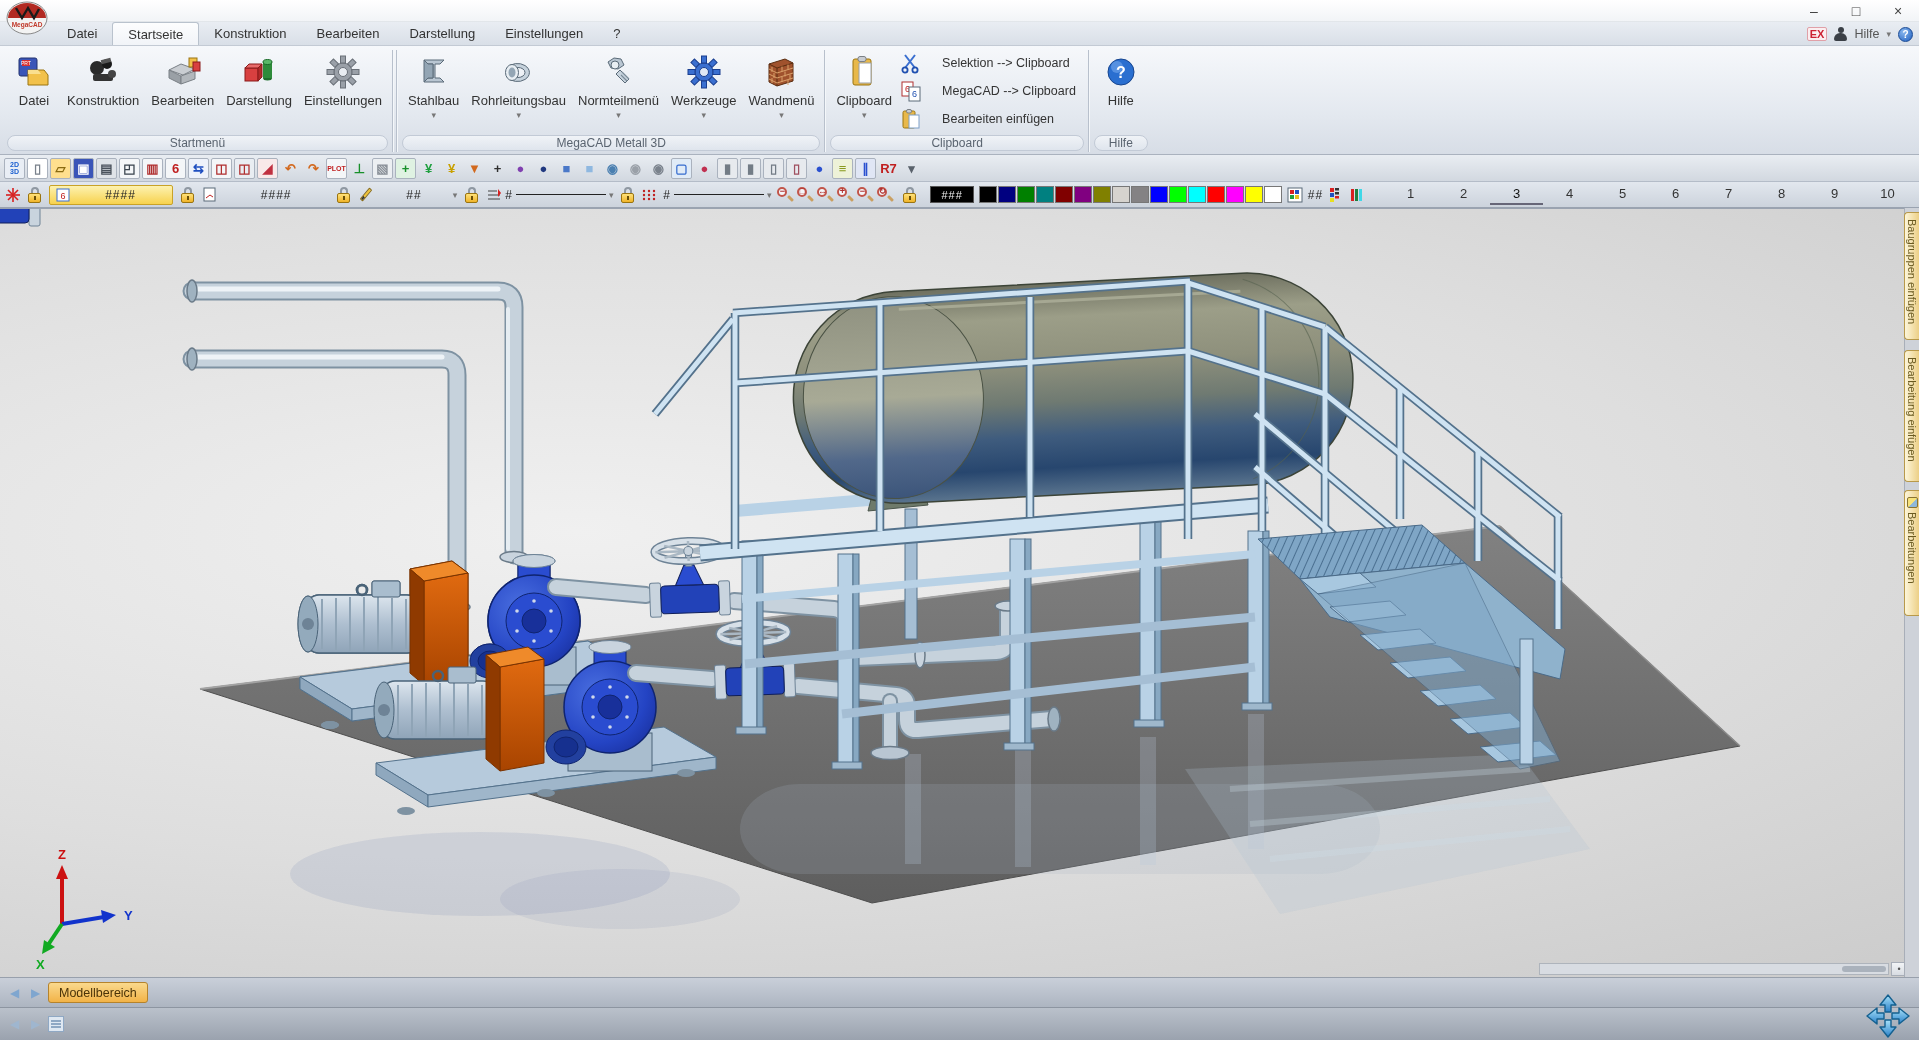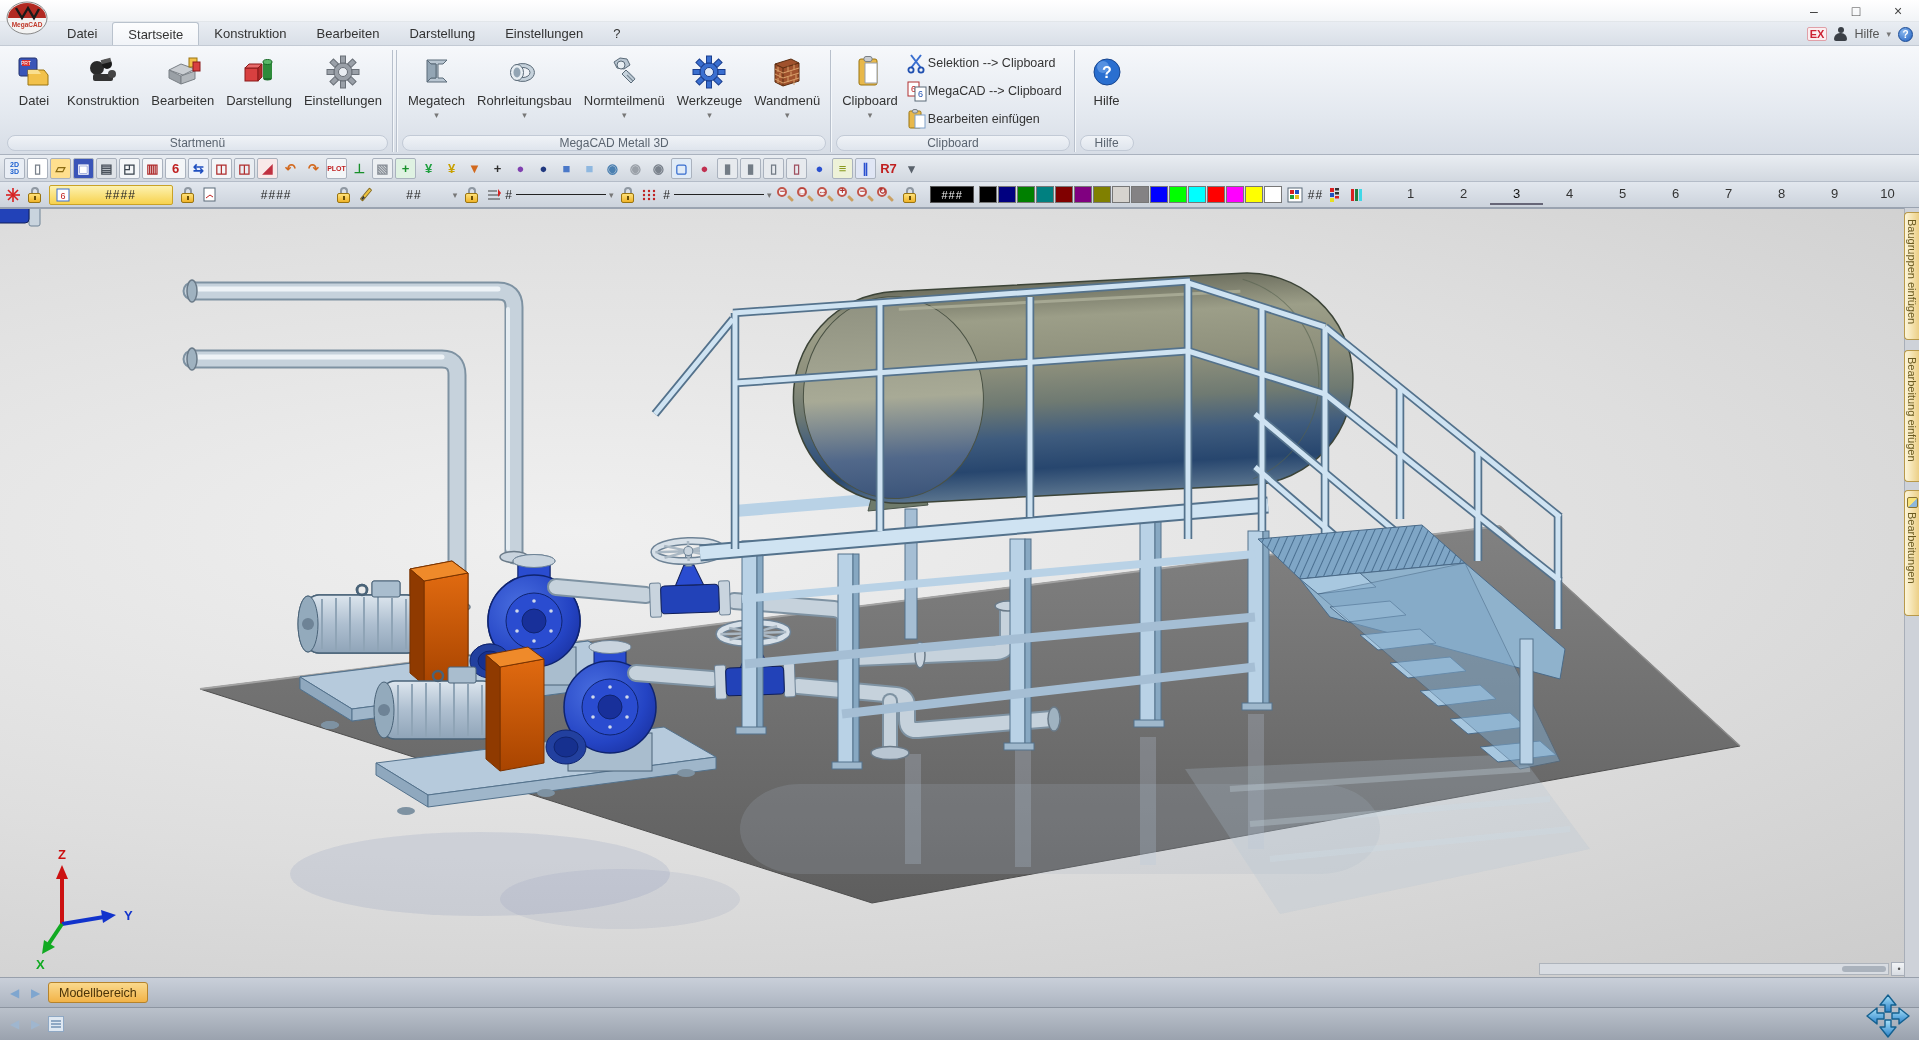--- a/index.html
+++ b/index.html
@@ -51,21 +51,21 @@
     border:1px solid #c2cad6; border-radius:8px; font-size:12px; color:#5a6470;
     display:flex; align-items:center; justify-content:center;text-align:center; }
   .rsep { width:2px; margin:2px 1px;
     background:linear-gradient(90deg,#b8c0cc 50%,#f4f7fa 50%); }
   .rbtn { display:flex; flex-direction:column; align-items:center; padding:5px 6px 0;
     min-width:54px; height:84px; font-size:13px; color:#333; text-align:center;
     border-radius:3px; line-height:1.25; }
   .rbtn svg { width:36px; height:36px; margin-bottom:3px; flex:none;}
   .rbtn .dd-arrow{ margin-top:1px; }
   .clip-col { display:flex; flex-direction:column; justify-content:center; height:84px;}
-  .clipitem { display:flex; align-items:center; gap:0; font-size:12.5px; color:#333;
+  .clipitem { display:flex; align-items:center; gap:20px; font-size:12.5px; color:#333;
     height:28px; padding:0 8px 0 2px; border-radius:3px;}
   .clipitem svg { width:22px; height:22px; flex:none;}
 
   
   #quickbar { position:absolute; left:0; top:155px; width:1919px; height:27px;
     background:linear-gradient(#e9edf2,#d2d8e0); border-bottom:1px solid #b4bcc8;
     display:flex; align-items:center; padding:0 4px; gap:2px; z-index:20;}
   .qi { width:21px; height:21px; border-radius:2px; display:flex; align-items:center;
     justify-content:center; font-size:13px; font-weight:bold; line-height:1;
     white-space:pre-line; text-align:center; border:1px solid transparent;}
@@ -257,21 +257,21 @@
 
   <div class="rsep"></div>
 
   <div class="rgroup">
     <div class="rgroup-content">
       <div class="rbtn">
         <svg viewBox="0 0 36 36">
           <path d="M8,6 h20 l-4,4 h-5 v14 h5 l4,4 h-20 l4,-4 h5 v-14 h-5 Z" fill="#b9c6d2" stroke="#5a6a78"></path>
           <path d="M8,6 l4,4 v0 h5 v14 h-5 l-4,4 Z" fill="#93a5b4" stroke="#5a6a78"></path>
         </svg>
-        <span>Megatech</span>
+        <span>Stahlbau</span>
         <span class="dd-arrow">▾</span>
       </div>
       <div class="rbtn">
         <svg viewBox="0 0 36 36">
           <path d="M6,14 a12,9 0 1 1 0,9 l6,-1 a7,5 0 1 0 0,-7 Z" fill="#c6d2dc" stroke="#5a6a78"></path>
           <ellipse cx="11" cy="18.5" rx="6.5" ry="8" fill="#e8eef3" stroke="#5a6a78"></ellipse>
           <ellipse cx="11" cy="18.5" rx="3.5" ry="5" fill="#93a5b4"></ellipse>
         </svg>
         <span>Rohrleitungsbau</span>
         <span class="dd-arrow">▾</span>

